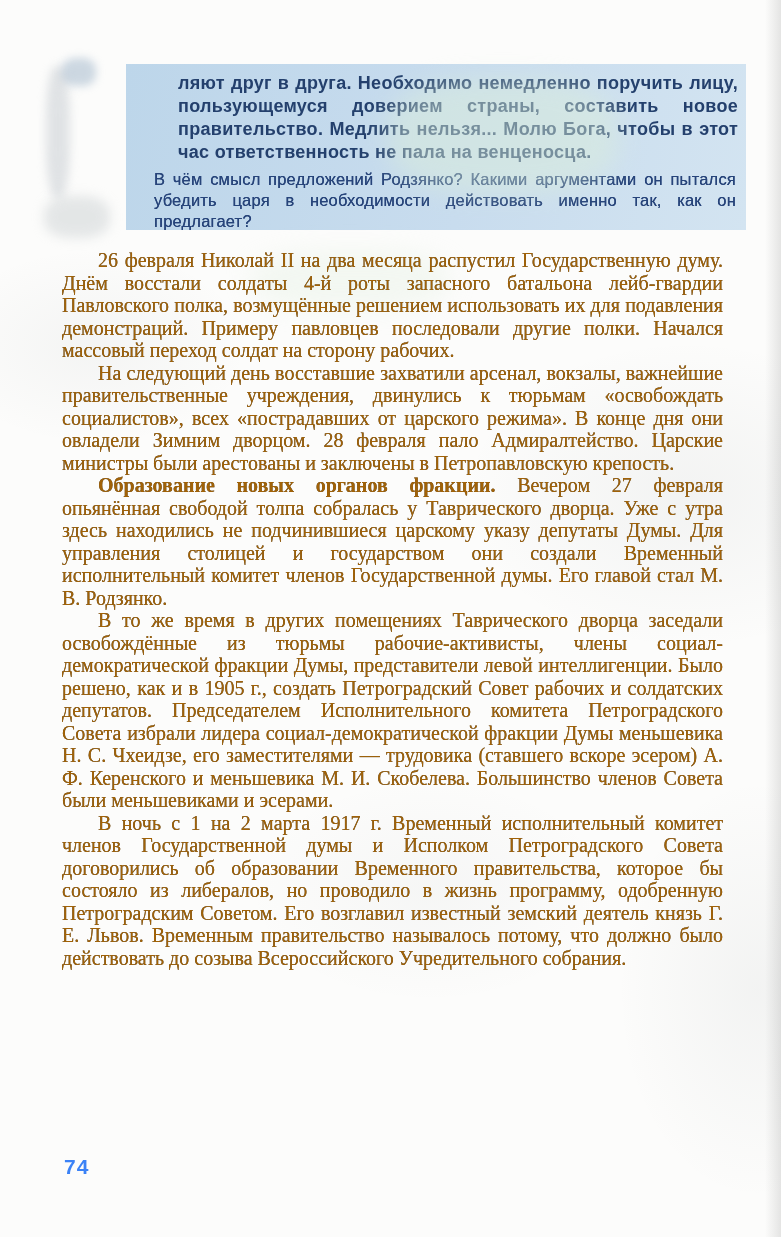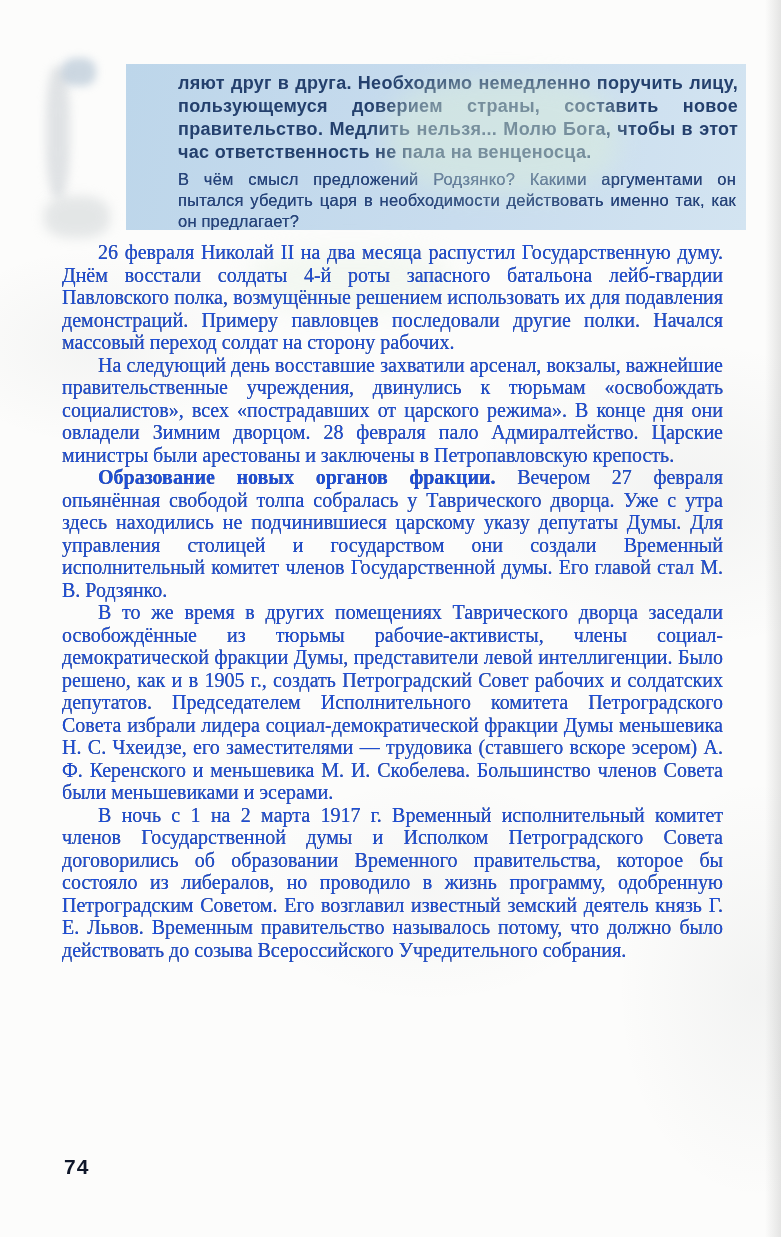--- a/index.html
+++ b/index.html
@@ -28,40 +28,40 @@
     position:absolute;left:78px;top:64px;width:620px;height:166px;
     background:linear-gradient(100deg,#bdd6ea 0%,#c8dcee 55%,#d3e4f1 100%);
     margin-left:48px;
   }
   .quote{
     margin:0;padding:8px 8px 0 52px;
     font:700 18px/23px "Liberation Sans", sans-serif;
     letter-spacing:.3px;color:#24406d;text-align:justify;
   }
   .question{
-    margin:5px 0 0;padding:0 10px 0 52px;
+    margin:5px 0 0;padding:0 10px 0 28px;
     font:400 16.5px/21px "Liberation Sans", sans-serif;
     letter-spacing:.2px;color:#27447a;text-align:justify;
     text-shadow:0 0 .5px #27447a;
   }
   
   .body-text{
-    position:absolute;left:62px;top:241px;width:661px;
+    position:absolute;left:62px;top:249px;width:661px;
     font:400 20px/22.5px "Liberation Serif", serif;
-    color:#1d4ed8;text-align:justify;
+    color:#a16207;text-align:justify;
     text-shadow:0 0 .6px rgba(35,35,35,.85);
     hyphens:auto;-webkit-hyphens:auto;
   }
   .para{margin:0;text-indent:36px;}
   .para b{font-weight:700;}
   
   .page-number{
     position:absolute;left:64px;top:1155px;
     font:700 21px/24px "Liberation Sans", sans-serif;
-    color:#0f172a;letter-spacing:1px;
+    color:#3b82f6;letter-spacing:1px;
   }
 </style>
 </head>
 <body>
 
 <div class="page">
 
   <div class="blob blob-a"></div>
   <div class="blob blob-b"></div>
   <div class="blob blob-c"></div>

